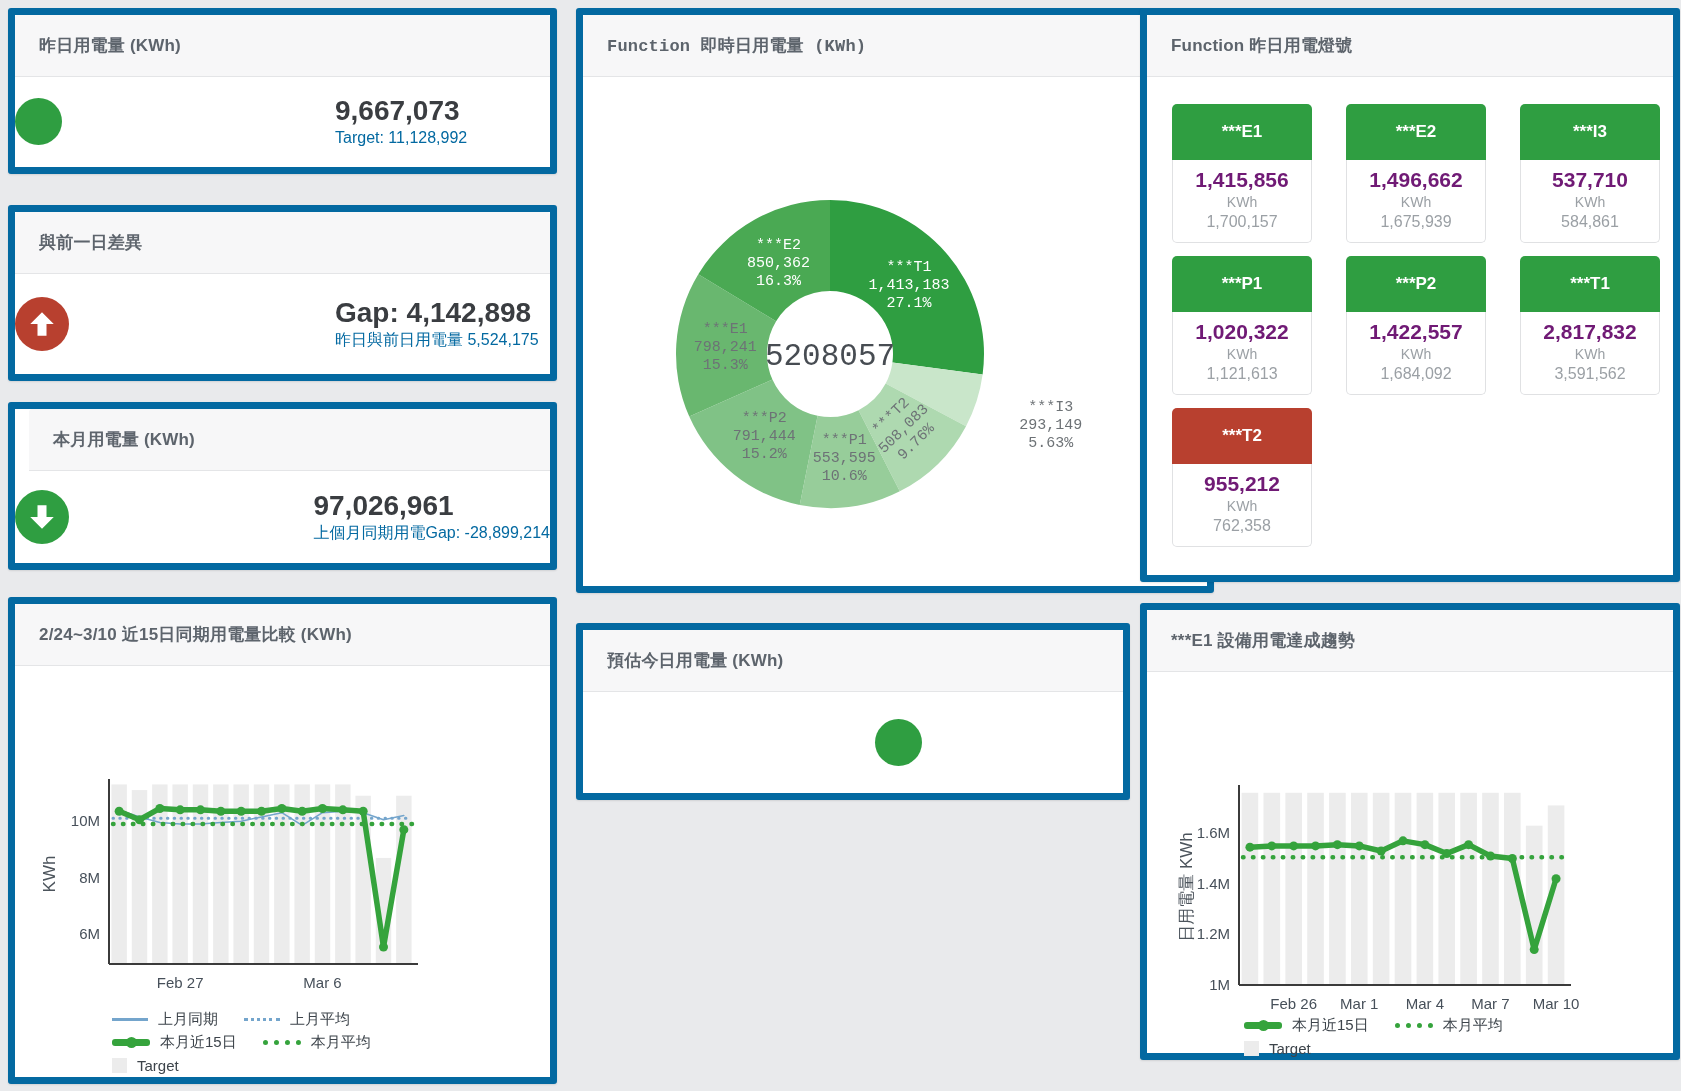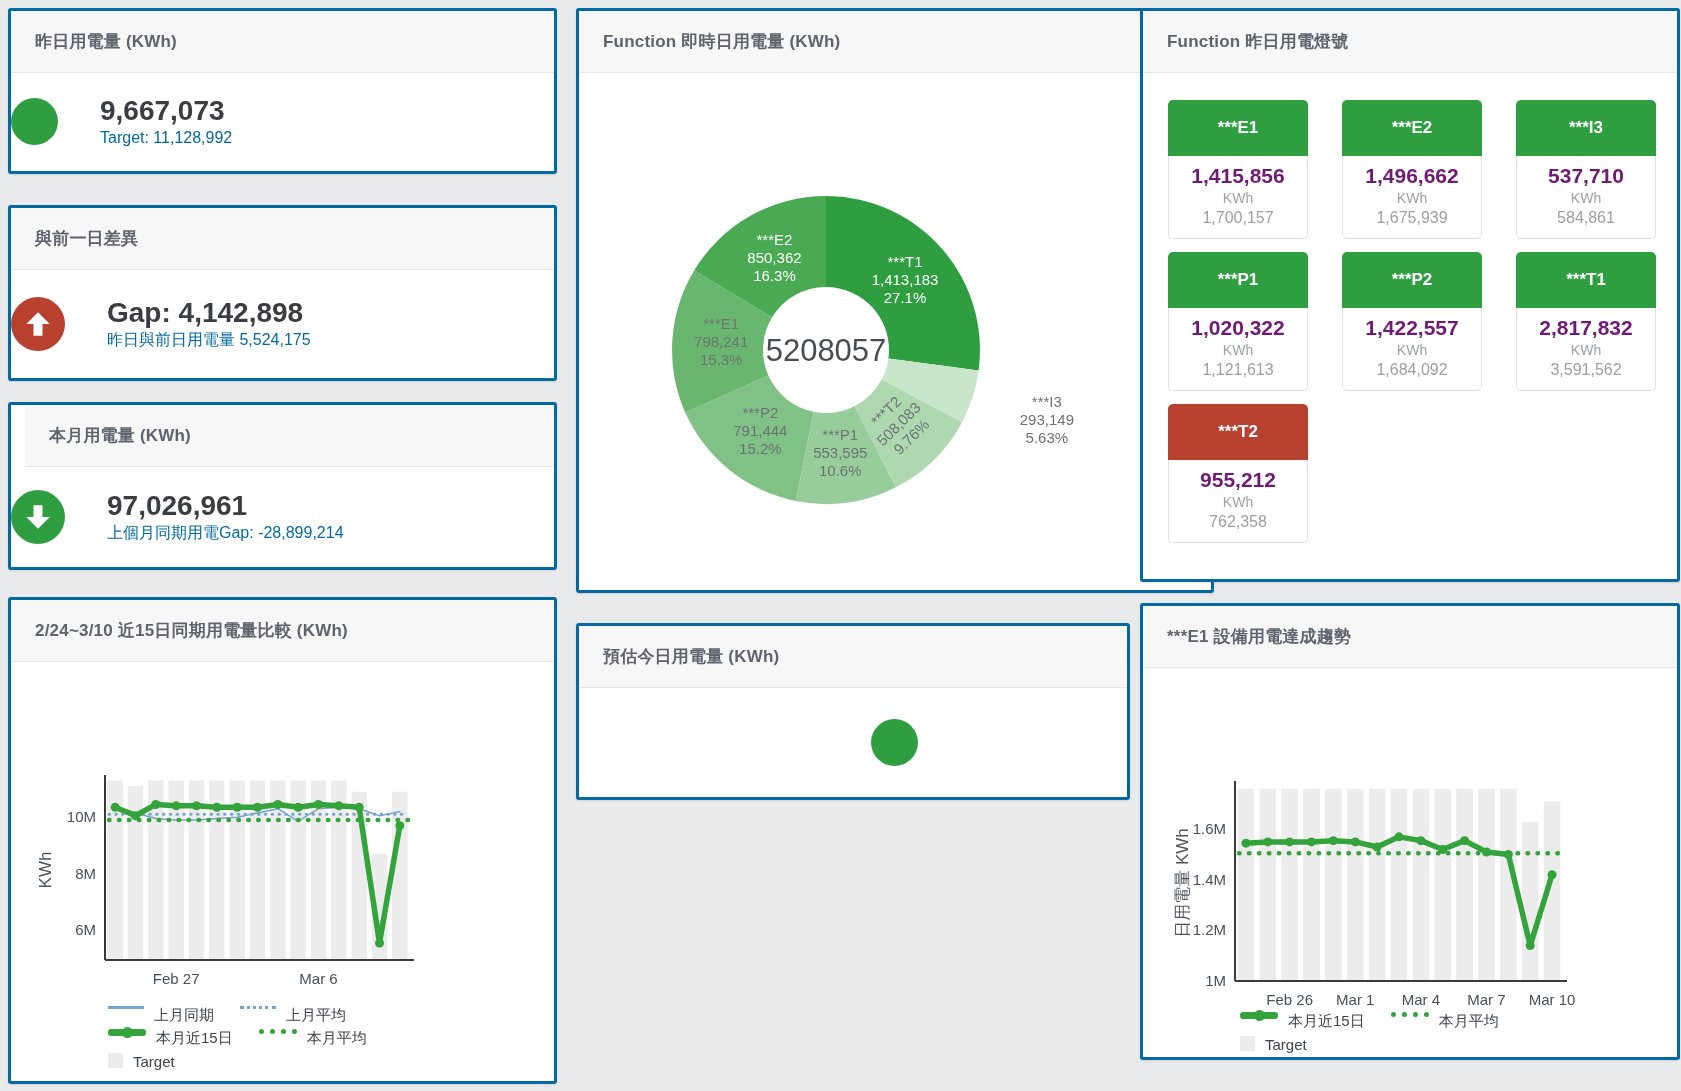--- a/index.html
+++ b/index.html
@@ -3,31 +3,31 @@
 <meta charset="utf-8">
 <style>
   html,body{margin:0;padding:0;}
   body{
     width:1681px;height:1091px;position:relative;
     background:#e9eaec;
     font-family:"Liberation Sans","DejaVu Sans",sans-serif;
     overflow:hidden;
   }
   .panel{
-    position:absolute;background:#fff;border:3px solid #0369a1;border-radius:3px;
+    position:absolute;background:#fff;border:7px solid #0369a1;border-radius:3px;
     box-shadow:0 1px 2px rgba(0,0,0,.10);box-sizing:border-box;
   }
   .panel-header{
     height:61px;background:#f7f7f8;border-bottom:1px solid #e4e5e7;
     display:flex;align-items:center;padding:0 24px;border-radius:3px 3px 0 0;
   }
   .panel-title{font-size:17px;font-weight:bold;color:#5d646c;letter-spacing:.2px;white-space:nowrap;}
   .panel-body{position:absolute;left:0;right:0;top:61px;bottom:0;}
   
-  .stat-row{height:100%;display:flex;align-items:center;justify-content:flex-start;gap:42px;}
+  .stat-row{height:100%;display:flex;align-items:center;justify-content:space-between;gap:42px;}
   .stat-circle{
     width:47px;height:47px;border-radius:50%;flex:0 0 auto;
     display:flex;align-items:center;justify-content:center;
   }
   .stat-circle.big{width:54px;height:54px;}
   .stat-circle svg{display:block;}
   .stat-text{display:flex;flex-direction:column;gap:3px;min-width:215px;}
   .stat-value{font-size:28px;font-weight:bold;color:#3a3d41;line-height:1.05;}
   .stat-sub{font-size:16px;color:#0369a1;line-height:1.2;}
   .stat-sub.right{text-align:right;}
@@ -43,21 +43,21 @@
     border:1px solid #e0e1e3;border-top:none;border-radius:0 0 5px 5px;background:#fff;
     text-align:center;padding:7px 2px 9px 2px;
   }
   .tile-value{font-size:21px;font-weight:bold;color:#701a75;line-height:1.25;text-align:center;}
   .tile-unit{font-size:14px;color:#9ba0a5;line-height:1.35;}
   .tile-target{font-size:16px;color:#9ba0a5;line-height:1.3;}
   
   .chart-svg{position:absolute;left:0;top:0;}
   .legend{position:absolute;display:flex;flex-direction:column;gap:5px;}
   .legend-row{display:flex;align-items:center;gap:26px;height:18px;}
-  .legend-item{display:flex;align-items:flex-start;gap:10px;}
+  .legend-item{display:flex;align-items:center;gap:10px;}
   .legend-label{font-size:15px;color:#3d444b;white-space:nowrap;}
   .sw{flex:0 0 auto;}
   .sw-line{width:36px;height:0;border-top:3px solid #999;}
   .sw-dotted{width:36px;height:0;border-top:3px dotted #999;}
   .sw-thick{width:38px;height:7px;border-radius:3px;background:#999;position:relative;display:flex;align-items:center;justify-content:center;}
   .sw-thick .dot{width:11px;height:11px;border-radius:50%;background:inherit;}
   .sw-dotted-thick{width:38px;height:0;border-top:5px dotted #999;}
   .sw-square{width:15px;height:15px;background:#ececec;}
 </style>
 </head>
@@ -189,21 +189,21 @@
       </div>
       <div class="legend-row">
         <div class="legend-item">
           <div class="sw sw-square" style="background: rgb(236, 236, 236);"></div>
           <div class="legend-label">Target</div>
         </div>
       </div>
     </div>
 </div>
 
-<div class="panel" style="left:576px;top:8px;width:638px;height:585px;">
+<div class="panel" style="left:576px;top:8px;width:638px;height:585px;font-family:Liberation Mono, monospace;">
   <div class="panel-header">
     <div class="panel-title">Function 即時日用電量 (KWh)</div>
   </div>
   <svg id="donut-svg" class="chart-svg" width="554" height="585">
 
   <path d="M 247 185 A 154 154 0 0 1 399.61702809389544 359.5922979724733 L 309.4342387656845 347.42412189783 A 63 63 0 0 0 247 276 Z" fill="#2f9e41"></path>
       <text x="326.0544791018202" y="255.89580813047678" text-anchor="middle" font-size="15" fill="#ffffff" transform=""><tspan x="326.0544791018202" dy="0">***T1</tspan><tspan x="326.0544791018202" dy="18">1,413,183</tspan><tspan x="326.0544791018202" dy="18">27.1%</tspan></text>
       <path d="M 399.61702809389544 359.5922979724733 A 154 154 0 0 1 383.03958305201843 411.1750084380527 L 302.65255670309847 368.52613981556703 A 63 63 0 0 0 309.4342387656845 347.42412189783 Z" fill="#c9e6ca"></path>
       <text x="467.8740089325139" y="395.98360499495465" text-anchor="middle" font-size="15" fill="#6d7276" transform=""><tspan x="467.8740089325139" dy="0">***I3</tspan><tspan x="467.8740089325139" dy="18">293,149</tspan><tspan x="467.8740089325139" dy="18">5.63%</tspan></text>
       <path d="M 383.03958305201843 411.1750084380527 A 154 154 0 0 1 316.7504731049785 476.29847596252364 L 275.5342844520367 395.16755834830514 A 63 63 0 0 0 302.65255670309847 368.52613981556703 Z" fill="#aed9b0"></path>

